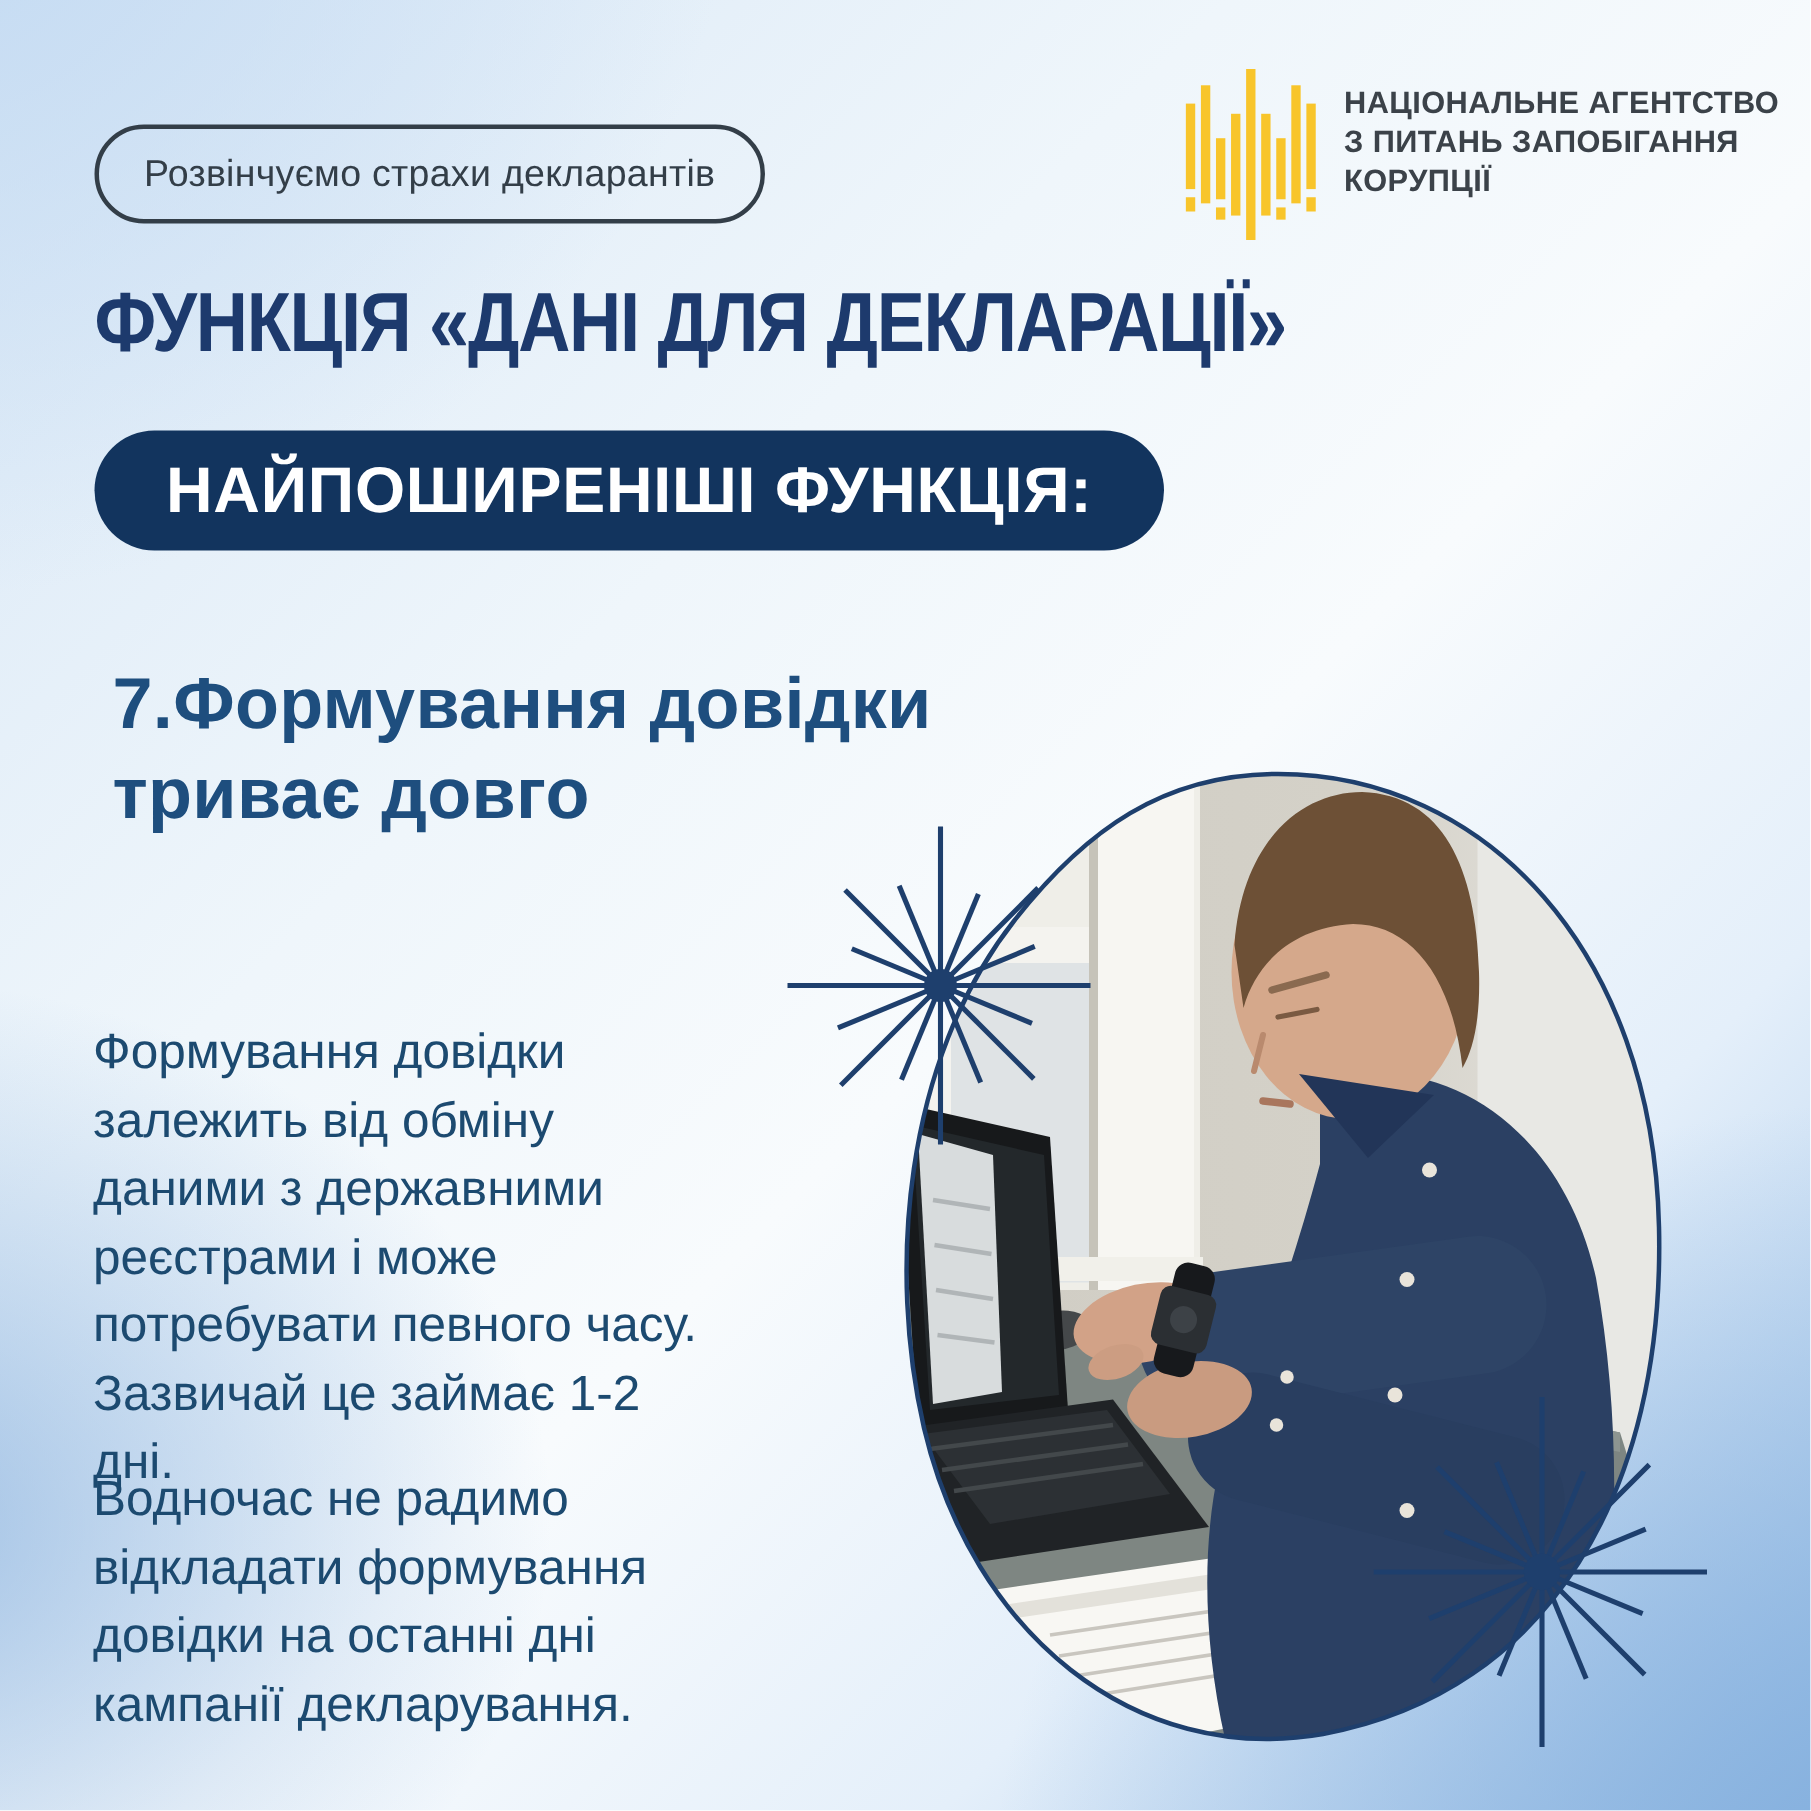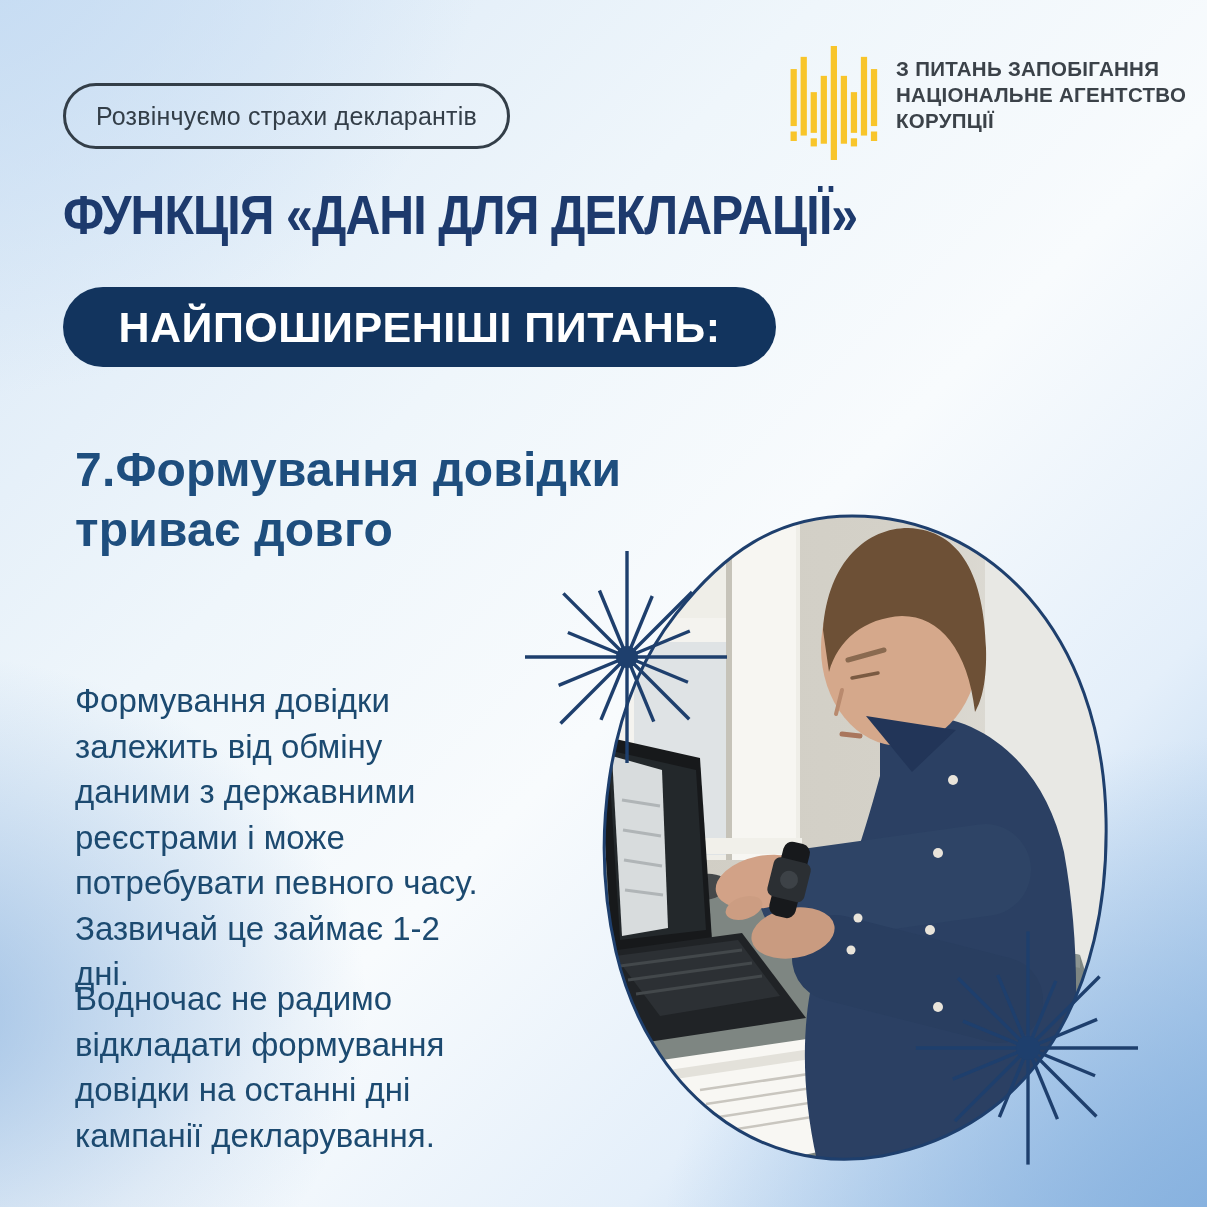--- a/index.html
+++ b/index.html
@@ -30,21 +30,21 @@
   .title .squeeze{display:inline-block;transform:scaleX(.86);transform-origin:left center;
     letter-spacing:-1px;}
   
   .fears-pill{position:absolute;left:63px;top:287px;width:713px;height:80px;
     background:#12345e;border-radius:40px;display:flex;align-items:center;justify-content:center;
     color:#ffffff;font-weight:bold;font-size:43px;letter-spacing:.5px;white-space:nowrap;}
   
   .fear-heading{position:absolute;left:75px;top:440px;width:640px;
     color:#1e4e7e;font-weight:bold;font-size:48px;line-height:1.26;letter-spacing:.2px;}
   
-  .para{position:absolute;left:75px;color:#1c4a70;font-size:33px;line-height:1.38;}
+  .para{position:absolute;left:62px;color:#1c4a70;font-size:33px;line-height:1.38;}
   .para-1{top:678px;width:420px;}
   .para-2{top:976px;width:434px;}
   .art{position:absolute;left:0;top:0;width:1207px;height:1207px;}
 </style>
 </head>
 <body>
 
 <div class="canvas">
 
   <svg class="art" viewBox="0 0 1207 1207">
@@ -195,32 +195,32 @@
         <rect x="29.6" y="0" width="4.6" height="84"></rect>
         <rect x="37" y="22" width="4.6" height="50"></rect>
         <rect x="44.4" y="34" width="4.6" height="30"></rect>
         <rect x="44.4" y="68" width="4.6" height="6"></rect>
         <rect x="51.8" y="8" width="4.6" height="58"></rect>
         <rect x="59.2" y="17" width="4.6" height="42"></rect>
         <rect x="59.2" y="63" width="4.6" height="7"></rect>
       </g>
     </svg>
     <div class="logo-text">
+      <div>НАЦІОНАЛЬНЕ АГЕНТСТВО</div>
       <div>З ПИТАНЬ ЗАПОБІГАННЯ</div>
-      <div>НАЦІОНАЛЬНЕ АГЕНТСТВО</div>
       <div>КОРУПЦІЇ</div>
     </div>
   </div>
 
   <div class="title">
     <span class="squeeze">ФУНКЦІЯ «ДАНІ ДЛЯ ДЕКЛАРАЦІЇ»</span>
   </div>
 
   <div class="fears-pill">
-    <span>НАЙПОШИРЕНІШІ ПИТАНЬ:</span>
+    <span>НАЙПОШИРЕНІШІ ФУНКЦІЯ:</span>
   </div>
 
   <div class="fear-heading">7.Формування довідки триває довго</div>
 
   <div class="para para-1">Формування довідки залежить від обміну даними з державними реєстрами і може потребувати певного часу. Зазвичай це займає 1-2 дні.</div>
   <div class="para para-2">Водночас не радимо відкладати формування довідки на останні дні кампанії декларування.</div>
 
 </div>
 
 </body></html>

